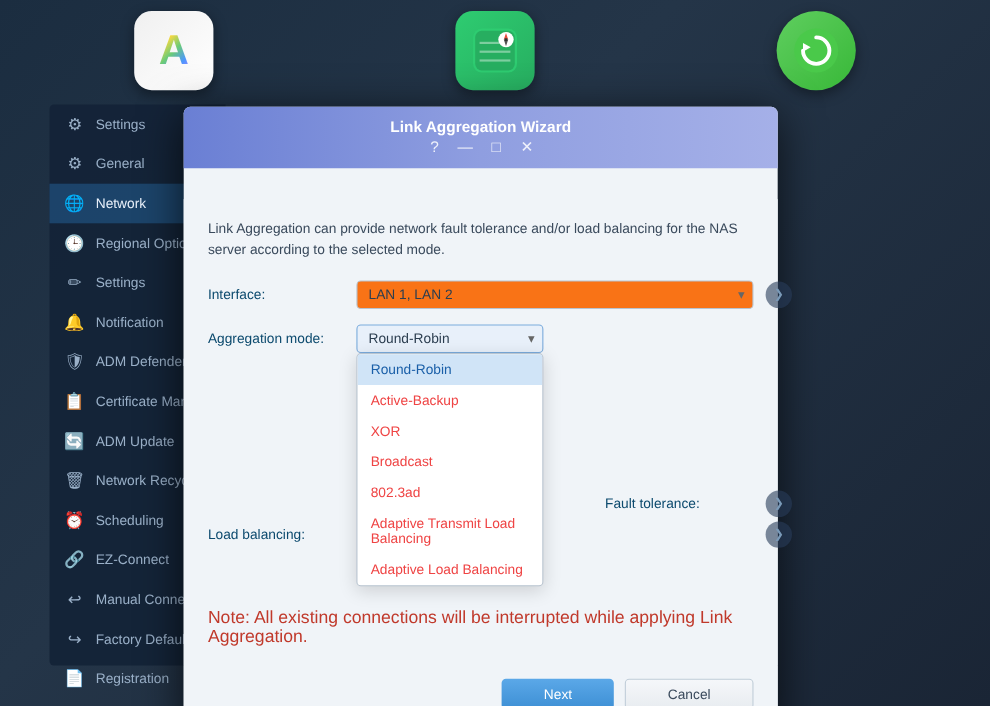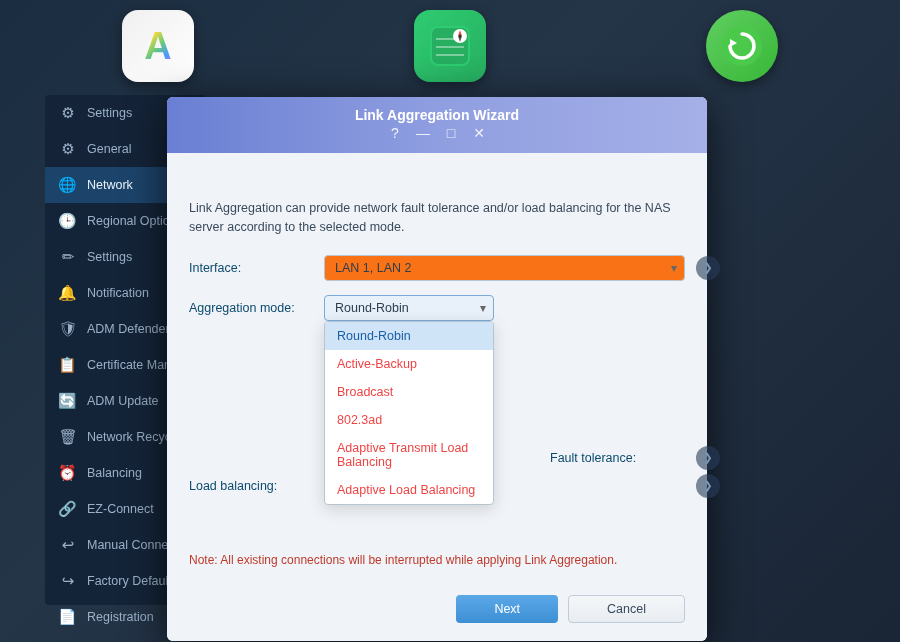--- a/index.html
+++ b/index.html
@@ -214,21 +214,21 @@
     }
 
     .dropdown-item.selected {
       background: #d0e4f7;
       color: #1a5fa8;
     }
 
     
     .dialog-note {
       margin-top: 20px;
-      font-size: 12px;
+      font-size: 16px;
       color: #c0392b;
     }
 
     
     .dialog-footer {
       display: flex;
       justify-content: flex-end;
       gap: 10px;
       padding: 12px 22px 18px;
       background: #f0f4f8;
@@ -342,21 +342,21 @@
     <div class="sidebar-item">
       <span class="sidebar-icon">🔄</span>
       <span>ADM Update</span>
     </div>
     <div class="sidebar-item">
       <span class="sidebar-icon">🗑</span>
       <span>Network Recycle</span>
     </div>
     <div class="sidebar-item">
       <span class="sidebar-icon">⏰</span>
-      <span>Balancing</span>
+      <span>Scheduling</span>
     </div>
     <div class="sidebar-item">
       <span class="sidebar-icon">🔗</span>
       <span>EZ-Connect</span>
     </div>
     <div class="sidebar-item">
       <span class="sidebar-icon">↩</span>
       <span>Manual Connect...</span>
     </div>
     <div class="sidebar-item">
@@ -393,20 +393,21 @@
       </div>
 
       <div class="form-row" style="position:relative; z-index:10;">
         <span class="form-label">Aggregation mode:</span>
         <div class="select-wrapper" style="max-width:170px;">
           <div class="select-box" style="background:#e8f0fa; border-color:#7aabdc;">Round-Robin</div>
 
           <div class="dropdown-menu">
             <div class="dropdown-item selected">Round-Robin</div>
             <div class="dropdown-item">Active-Backup</div>
+            <div class="dropdown-item">XOR</div>
             <div class="dropdown-item">Broadcast</div>
             <div class="dropdown-item">802.3ad</div>
             <div class="dropdown-item">Adaptive Transmit Load Balancing</div>
             <div class="dropdown-item">Adaptive Load Balancing</div>
           </div>
         </div>
       </div>
 
       <div class="form-row" style="margin-top:130px;justify-content:flex-end;">
         <span class="form-label">Fault tolerance:</span>

